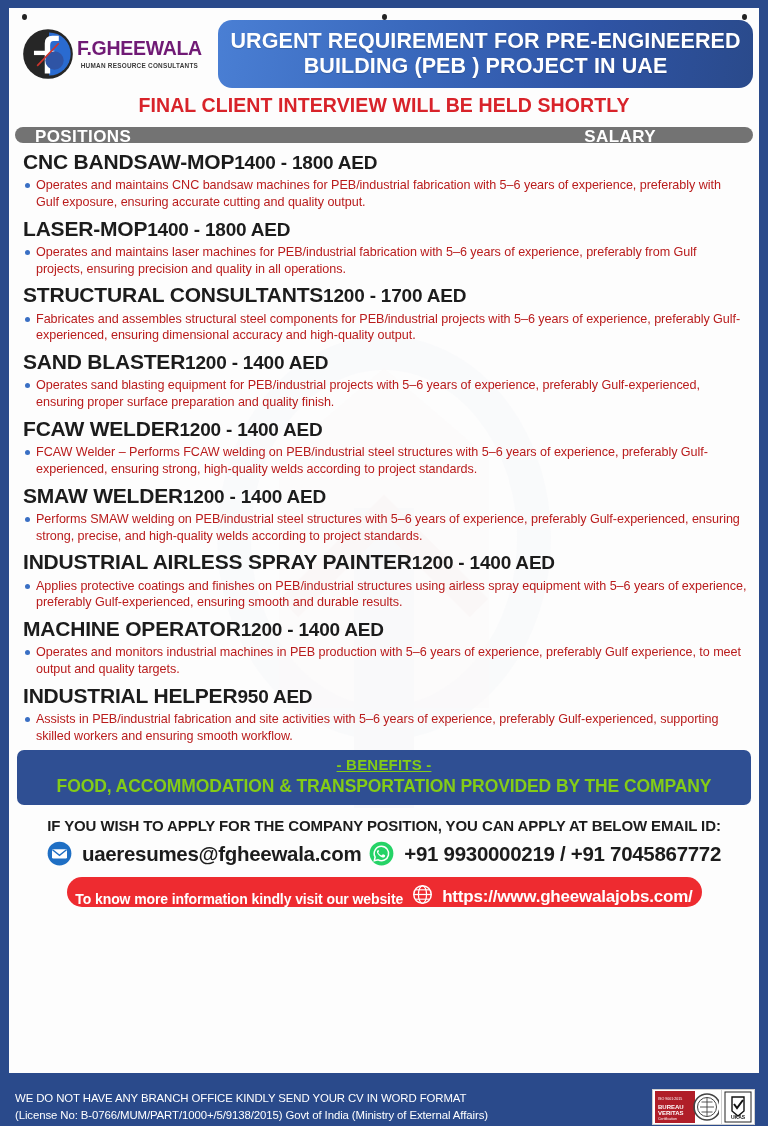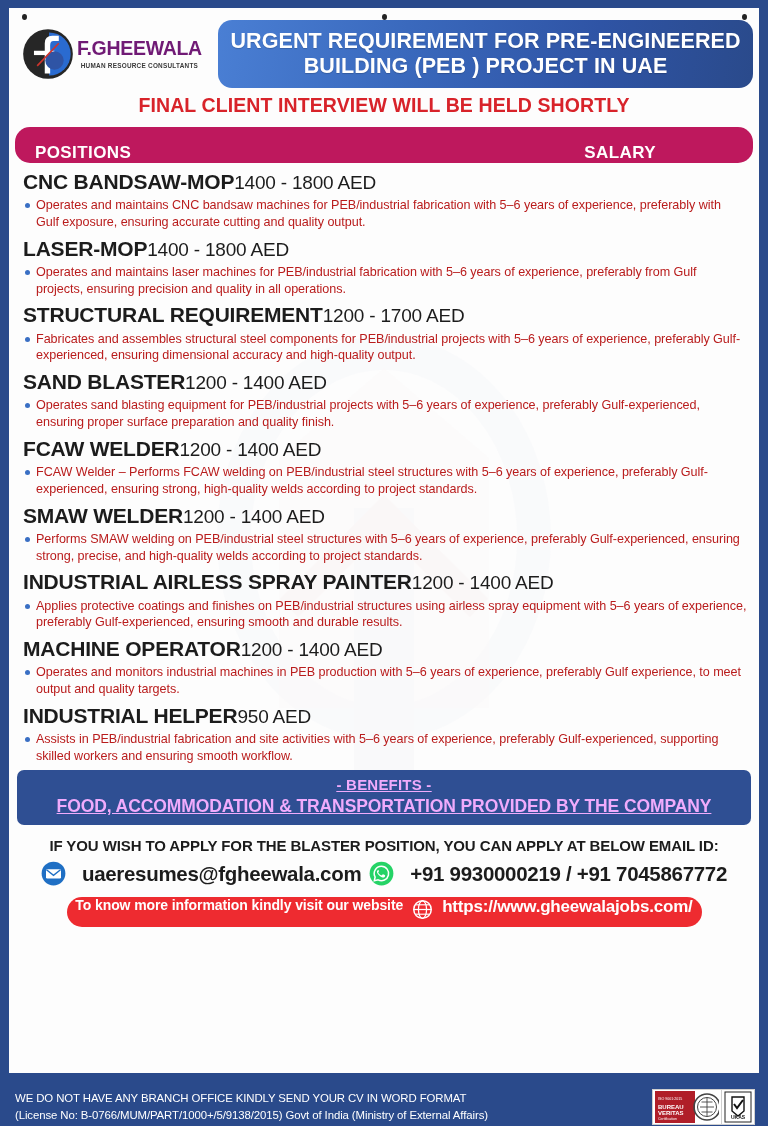--- a/index.html
+++ b/index.html
@@ -113,25 +113,25 @@
     font-weight: bold;
     letter-spacing: 0.1px;
     margin-top: 10px;
   }
 
   
   .col-head {
     position: relative;
     z-index: 2;
     margin: 10px 6px 0 6px;
-    height: 36px;
-    background: #be185d;
+    height: 16px;
+    background: #737373;
     border-radius: 15px;
     display: flex;
-    align-items: flex-end;
+    align-items: flex-start;
     color: #ffffff;
     font-size: 17px;
     font-weight: bold;
     letter-spacing: 0.4px;
   }
   .col-head .ch-pos { padding-left: 20px; }
   .col-head .ch-sal { margin-left: auto; padding-right: 97px; }
 
   
   .jobs {
@@ -146,21 +146,21 @@
   }
   .job-title {
     font-size: 21px;
     font-weight: bold;
     color: #1c1c1c;
     letter-spacing: -0.2px;
     line-height: 1.25;
   }
   .job-salary {
     font-size: 19px;
-    font-weight: normal;
+    font-weight: bold;
     color: #1c1c1c;
     white-space: nowrap;
     padding-right: 7px;
     letter-spacing: -0.2px;
   }
   .job-desc {
     position: relative;
     font-size: 12.6px;
     color: #b91c1c;
     line-height: 1.33;
@@ -179,24 +179,23 @@
     background: #3a6fc4;
   }
 
   
   .benefits {
     position: relative;
     z-index: 2;
     margin: 6px 8px 0 8px;
     background: #2f4f93;
     border-radius: 7px;
-    color: #f0abfc;
+    color: #84cc16;
     text-align: center;
     padding: 6px 6px 8px 6px;
-    text-decoration: underline;
   }
   .benefits-label {
     font-size: 15px;
     font-weight: bold;
     text-decoration: underline;
     letter-spacing: 0.2px;
   }
   .benefits-text {
     font-size: 17.5px;
     font-weight: bold;
@@ -217,41 +216,41 @@
   }
   .contact-row {
     position: relative;
     z-index: 2;
     display: flex;
     align-items: center;
     justify-content: center;
     gap: 8px;
     margin-top: 7px;
   }
-  .contact-item { display: flex; align-items: center; gap: 16px; }
+  .contact-item { display: flex; align-items: center; gap: 10px; }
   .ic { width: 25px; height: 25px; flex: 0 0 25px; }
   .contact-text {
     font-size: 20.5px;
     font-weight: bold;
     color: #1c1c1c;
     letter-spacing: -0.3px;
     white-space: nowrap;
   }
 
   
   .website-bar {
     position: relative;
     z-index: 2;
     margin: 11px auto 0 auto;
     width: 635px;
     height: 30px;
     background: #ee2b30;
     border-radius: 15px;
     display: flex;
-    align-items: flex-start;
+    align-items: flex-end;
     justify-content: center;
     gap: 7px;
     color: #ffffff;
   }
   .website-text { font-size: 14px; font-weight: bold; letter-spacing: -0.1px; }
   .website-url { font-size: 17px; font-weight: bold; letter-spacing: -0.2px; }
 
   
   .footer {
     position: relative;
@@ -323,21 +322,21 @@
       <div class="job">
         <div class="job-row">
           <span class="job-title">LASER-MOP</span>
           <span class="job-salary">1400 - 1800 AED</span>
         </div>
         <div class="job-desc">Operates and maintains laser machines for PEB/industrial fabrication with 5–6 years of experience, preferably from Gulf projects, ensuring precision and quality in all operations.</div>
       </div>
 
       <div class="job">
         <div class="job-row">
-          <span class="job-title">STRUCTURAL REQUIREMENT</span>
+          <span class="job-title">STRUCTURAL CONSULTANTS</span>
           <span class="job-salary">1200 - 1700 AED</span>
         </div>
         <div class="job-desc">Fabricates and assembles structural steel components for PEB/industrial projects with 5–6 years of experience, preferably Gulf-experienced, ensuring dimensional accuracy and high-quality output.</div>
       </div>
 
       <div class="job">
         <div class="job-row">
           <span class="job-title">SAND BLASTER</span>
           <span class="job-salary">1200 - 1400 AED</span>
         </div>
@@ -384,21 +383,21 @@
         <div class="job-desc">Assists in PEB/industrial fabrication and site activities with 5–6 years of experience, preferably Gulf-experienced, supporting skilled workers and ensuring smooth workflow.</div>
       </div>
 
     </div>
 
     <div class="benefits">
       <div class="benefits-label">- BENEFITS -</div>
       <div class="benefits-text">FOOD, ACCOMMODATION &amp; TRANSPORTATION PROVIDED BY THE COMPANY</div>
     </div>
 
-    <div class="apply-line">IF YOU WISH TO APPLY FOR THE BLASTER POSITION, YOU CAN APPLY AT BELOW EMAIL ID:</div>
+    <div class="apply-line">IF YOU WISH TO APPLY FOR THE COMPANY POSITION, YOU CAN APPLY AT BELOW EMAIL ID:</div>
 
     <div class="contact-row">
       <div class="contact-item">
         <svg class="ic" viewBox="0 0 40 40" aria-hidden="true">
           <circle cx="20" cy="20" r="19" fill="#1f6fc4"></circle>
           <rect x="8" y="13" width="24" height="15" rx="2" fill="#ffffff"></rect>
           <path d="M8.8 14 L20 23 L31.2 14" fill="none" stroke="#1f6fc4" stroke-width="2.2"></path>
         </svg>
         <span class="contact-text">uaeresumes@fgheewala.com</span>
       </div>

